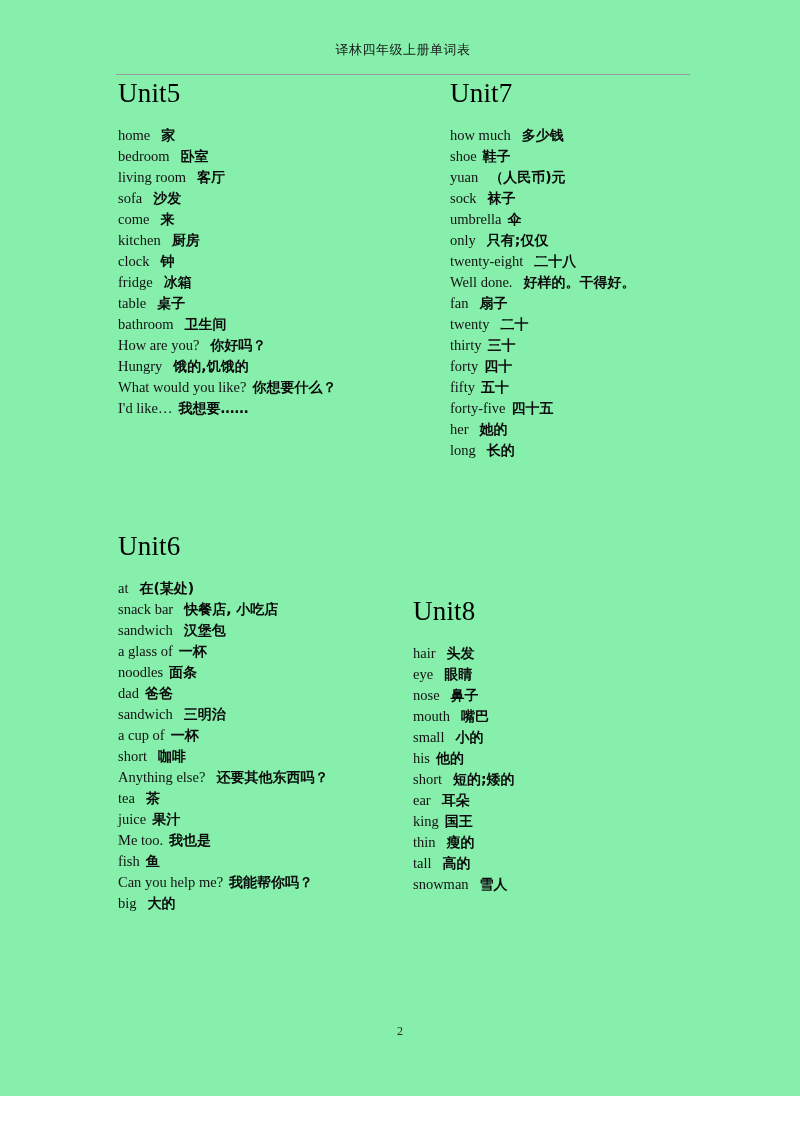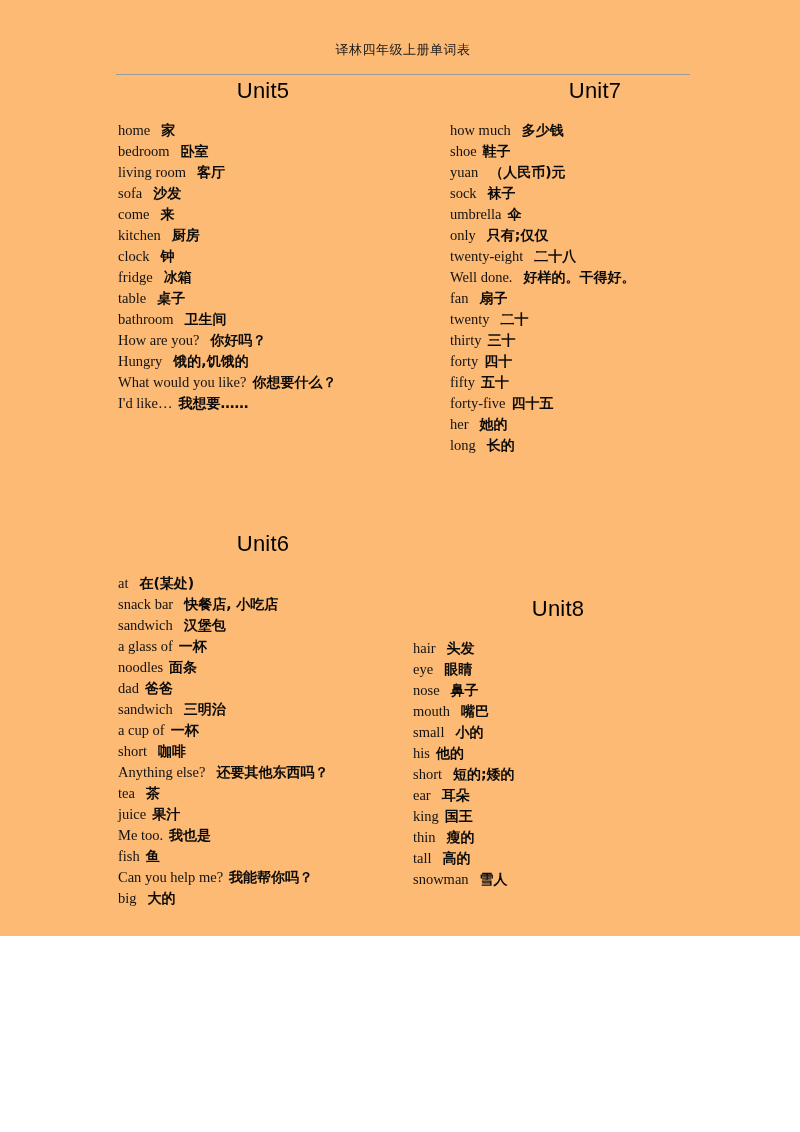--- a/index.html
+++ b/index.html
@@ -3,22 +3,22 @@
 <meta charset="utf-8">
 <style>
   html, body {
     margin: 0;
     padding: 0;
     background: #ffffff;
   }
   .page {
     position: relative;
     width: 800px;
-    height: 936px;
-    background: #fdba74;
+    height: 1096px;
+    background: #86efac;
     overflow: hidden;
     font-family: "Liberation Serif", "DejaVu Serif", serif;
     color: #111111;
   }
 
   
   .page-header {
     position: absolute;
     left: 116px;
     top: 41px;
@@ -44,28 +44,27 @@
   }
   .col-left  { left: 118px; }
   .col-right { left: 413px; }
 
   .block-u5 { top: 80px;  }
   .block-u7 { top: 80px; margin-left: 37px;  }
   .block-u6 { top: 533px; }
   .block-u8 { top: 598px; }
 
   .unit-title {
-    font-family: Liberation Sans, sans-serif;
-    font-size: 22px;
+    font-family: Liberation Serif, serif;
+    font-size: 27px;
     font-weight: normal;
     line-height: 1.0;
     margin: 0 0 18px 0;
     color: #000000;
     letter-spacing: 0.2px;
-    text-align: center;
   }
 
   .word-list {
     list-style: none;
     margin: 0;
     padding: 0;
   }
   .word-item {
     font-size: 14.5px;
     line-height: 21px;

